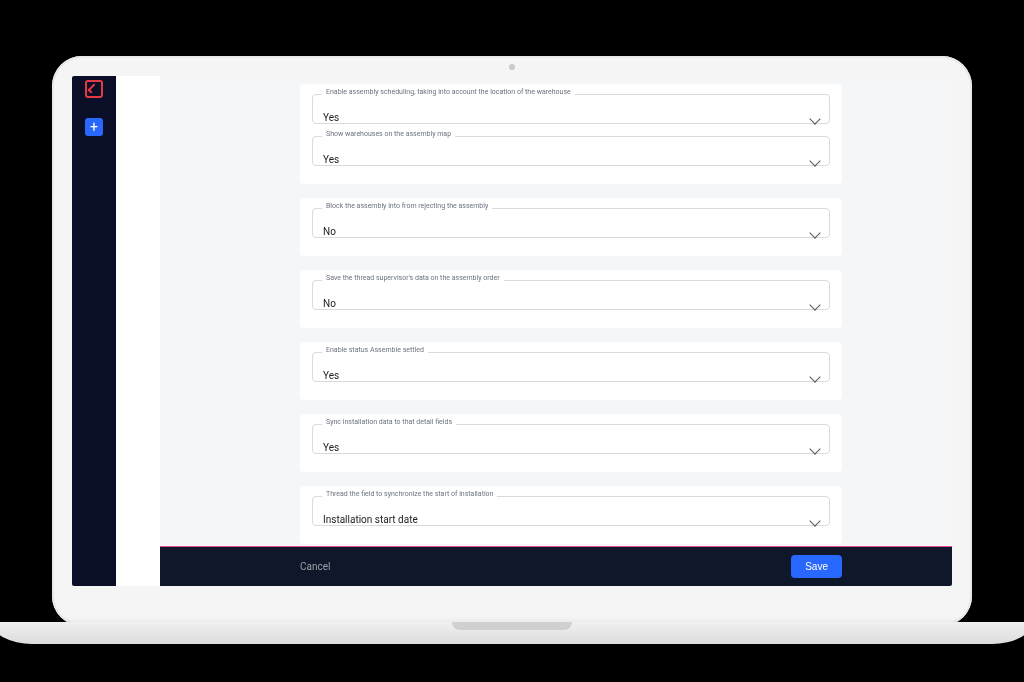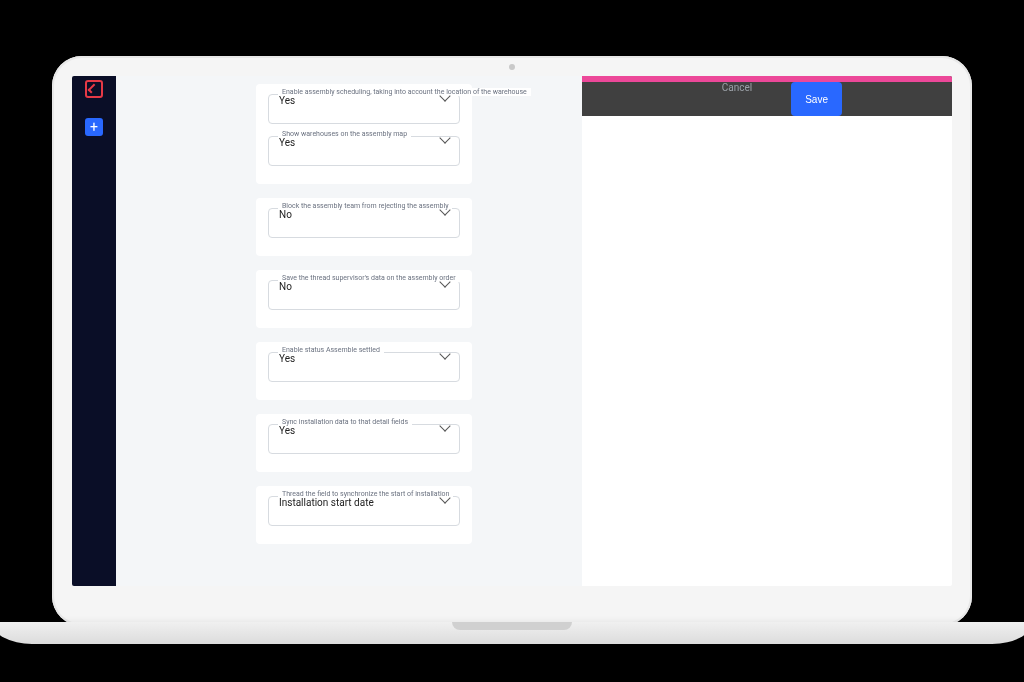--- a/index.html
+++ b/index.html
@@ -93,22 +93,23 @@
     font-size: 14px;
     line-height: 18px;
     text-align: center;
     cursor: pointer;
   }
 
   
   .pane {
     flex: 1;
     display: flex;
-    flex-direction: row;
+    flex-direction: column;
     min-width: 0;
+    padding-left: 44px;
   }
   .content {
     flex: 1;
     background: #f4f6f8;
     overflow-y: auto;
     padding: 8px 110px 8px 140px;
   }
   .card {
     background: #fff;
     border-radius: 4px;
@@ -129,21 +130,21 @@
     padding: 0 4px;
     font-size: 7px;
     color: #6b7280;
     white-space: nowrap;
   }
   .field-select {
     border: 1px solid #d7dbe0;
     border-radius: 4px;
     height: 30px;
     display: flex;
-    align-items: flex-start;
+    align-items: flex-end;
     justify-content: space-between;
     padding: 0 10px;
     font-size: 10px;
     color: #222;
     cursor: pointer;
   }
   .chevron {
     width: 8px; height: 8px;
     border-right: 1.5px solid #555;
     border-bottom: 1.5px solid #555;
@@ -152,25 +153,26 @@
   }
   .section-title {
     font-size: 11px;
     font-weight: 600;
     color: #111;
     margin: 6px 0 12px 0;
   }
 
   .footer {
     height: 40px;
-    background: #404040;
-    display: flex;
+    background: #0f172a;
+    display: flex;
+    align-items: center;
     justify-content: space-between;
     padding: 0 110px 0 140px;
-    border-top: 6px solid #ec4899;
+    border-top: 1px solid #ec4899;
   }
   .cancel {
     font-size: 10px;
     color: #9aa0a6;
     cursor: pointer;
   }
   .save {
     background: #2968ff;
     color: #fff;
     font-size: 10px;
@@ -209,21 +211,21 @@
             <span class="field-label">Show warehouses on the assembly map</span>
             <div class="field-select">
               <span>Yes</span>
               <span class="chevron"></span>
             </div>
           </div>
         </div>
 
         <div class="card">
           <div class="field">
-            <span class="field-label">Block the assembly team from rejecting the assembly</span>
+            <span class="field-label">Block the assembly into from rejecting the assembly</span>
             <div class="field-select">
               <span>No</span>
               <span class="chevron"></span>
             </div>
           </div>
         </div>
 
         <div class="card">
           <div class="field">
             <span class="field-label">Save the thread supervisor's data on the assembly order</span>

